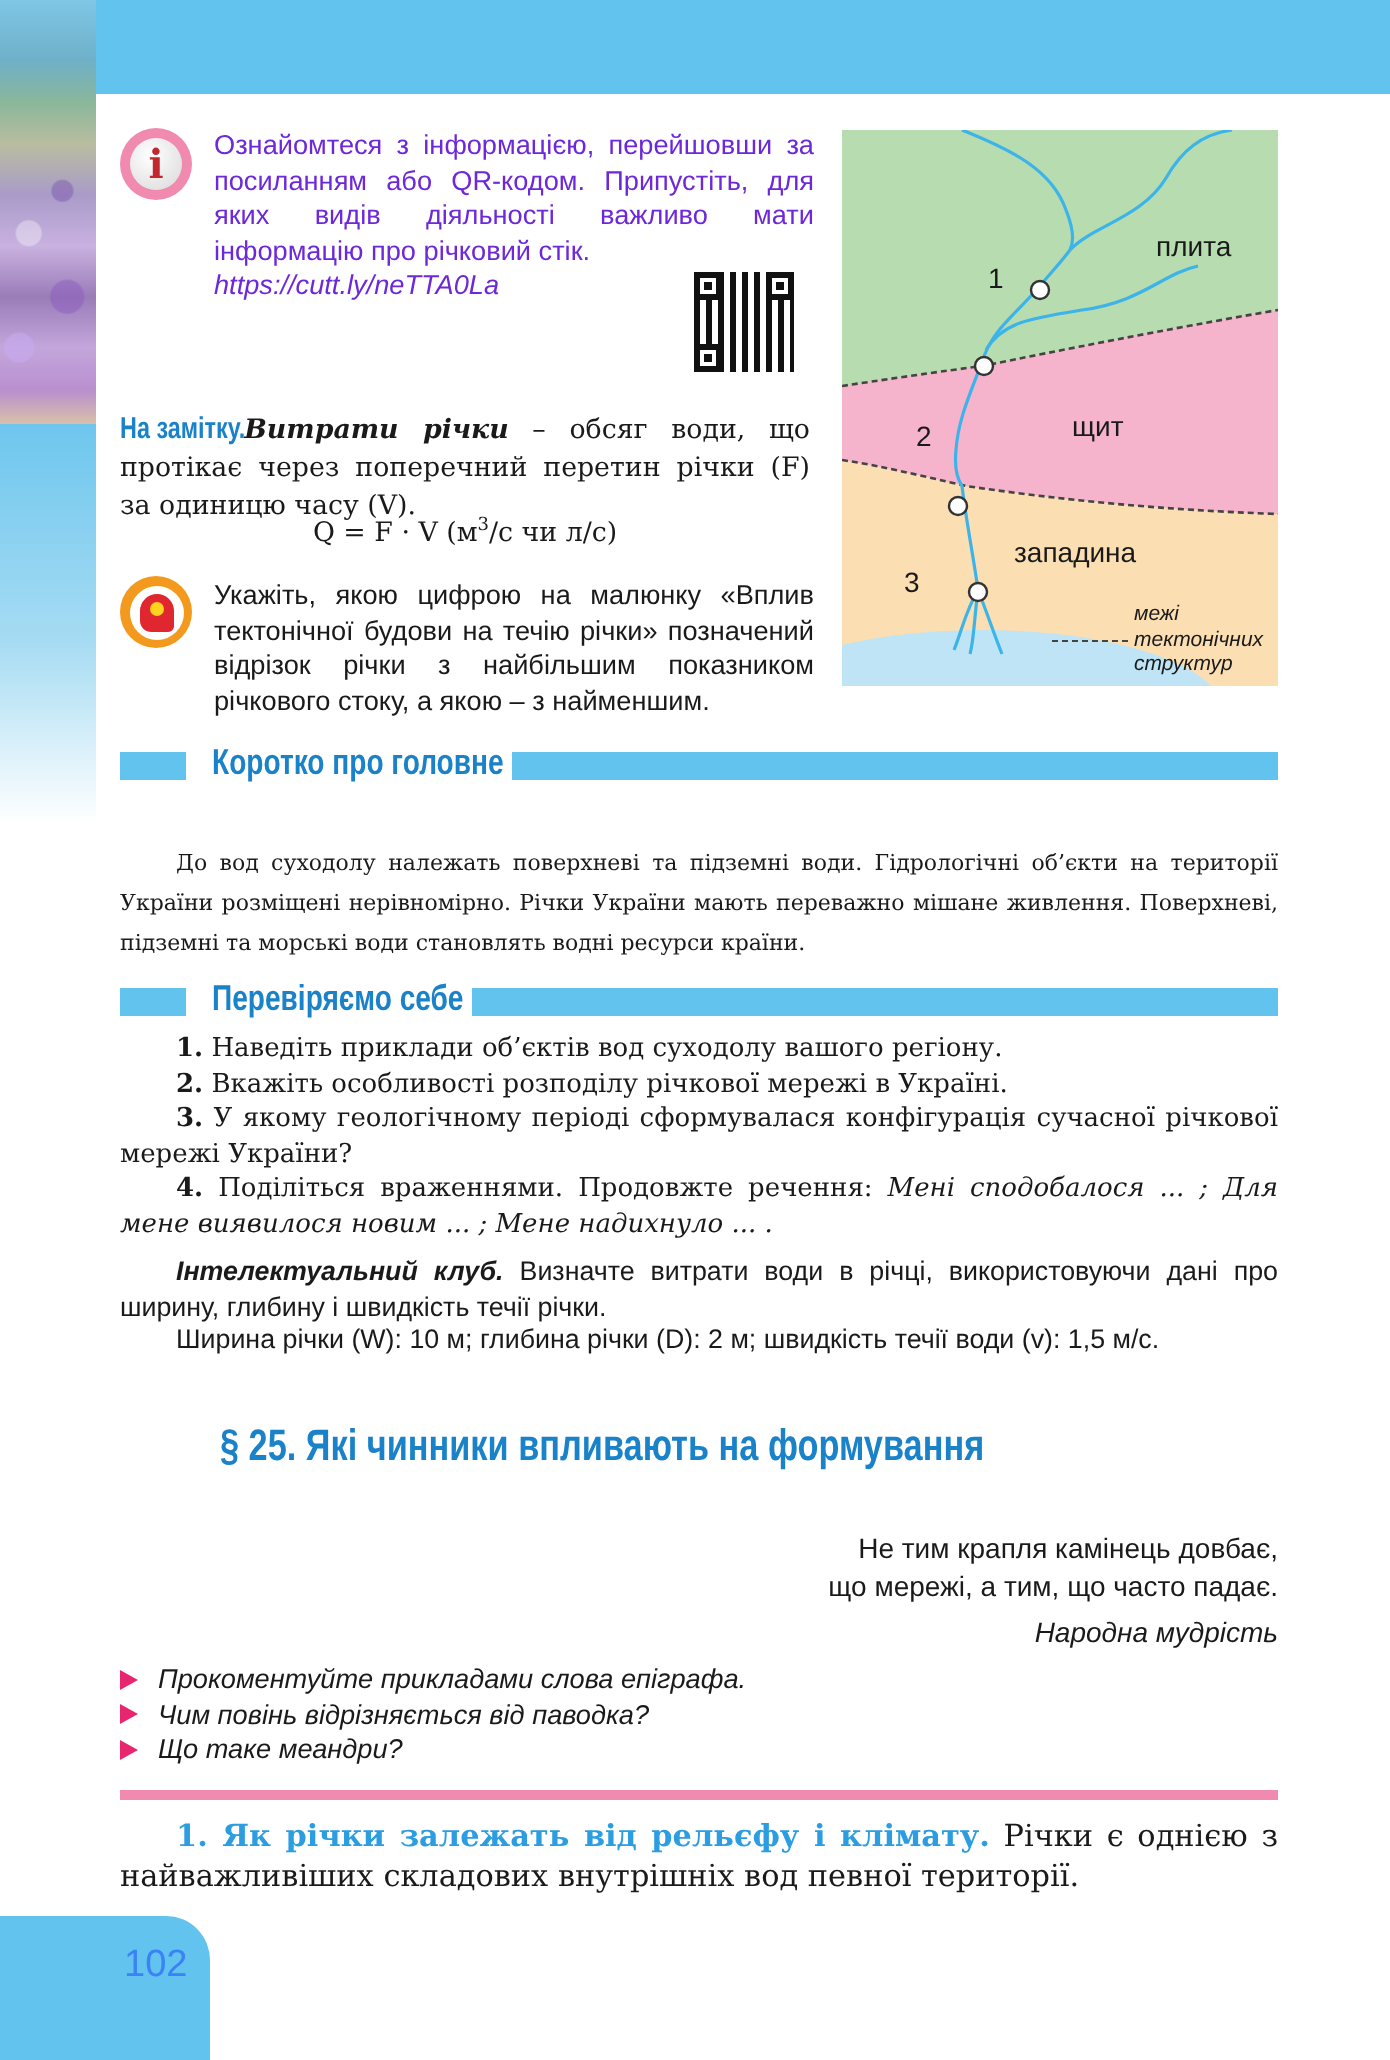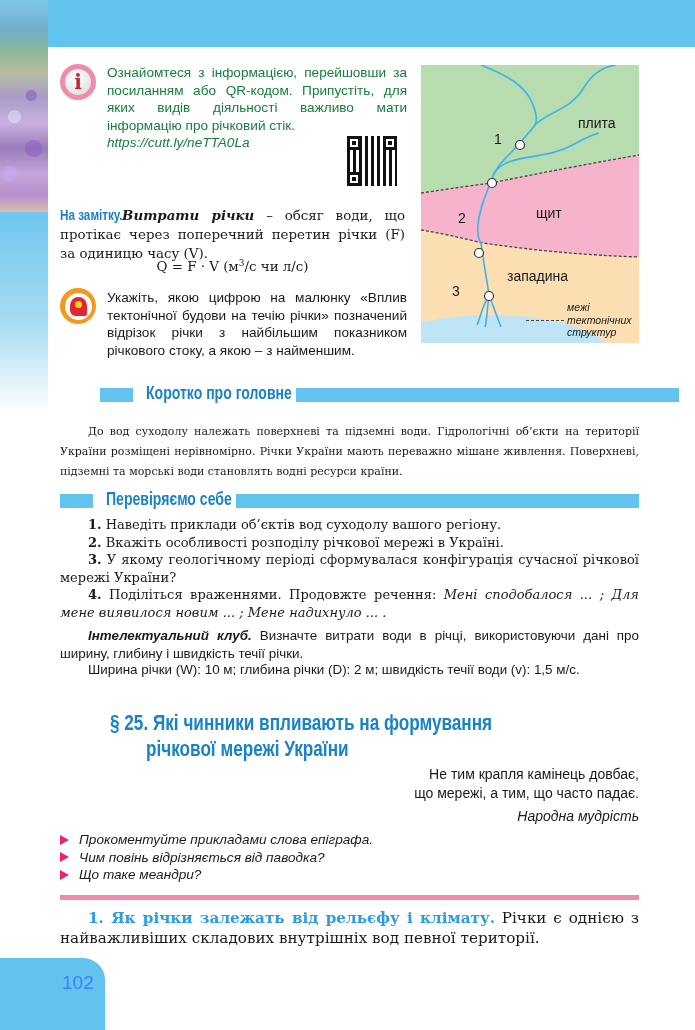--- a/index.html
+++ b/index.html
@@ -37,21 +37,21 @@
     position: absolute; left: 60px; top: 64px; width: 36px; height: 36px; border-radius: 50%;
     background: #f08aae; display: flex; align-items: center; justify-content: center;
   }
   .info-icon .inner {
     width: 26px; height: 26px; border-radius: 50%; background: radial-gradient(circle at 40% 35%, #ffffff, #d8d8d8);
     display: flex; align-items: center; justify-content: center;
     font-family: "DejaVu Serif", serif; font-weight: bold; font-size: 20px; color: #c2272f;
   }
   .info-text {
     position: absolute; left: 107px; top: 64px; width: 300px;
-    font-family: "Liberation Sans", sans-serif; font-size: 13.6px; line-height: 17.5px; text-align: justify; color: #15803d;
+    font-family: "Liberation Sans", sans-serif; font-size: 13.6px; line-height: 17.5px; text-align: justify; color: #6d28d9;
   }
   .info-link { font-style: italic; display: block; text-align: left; }
   .qr {
     position: absolute; left: 347px; top: 136px; width: 50px; height: 50px;
     background:
       linear-gradient(#111,#111) 0 0/14px 14px no-repeat,
       linear-gradient(#111,#111) 36px 0/14px 14px no-repeat,
       linear-gradient(#111,#111) 0 36px/14px 14px no-repeat,
       repeating-linear-gradient(90deg, #111 0 3px, #fff 3px 6px),
       repeating-linear-gradient(0deg, #fff 0 2px, transparent 2px 5px);
@@ -184,21 +184,21 @@
   <span style="position:absolute;left:37px;top:145px;font-family:'Liberation Sans',sans-serif;font-size:14px;">2</span>
   <span style="position:absolute;left:31px;top:218px;font-family:'Liberation Sans',sans-serif;font-size:14px;">3</span>
   <div style="position:absolute;left:146px;top:236px;font-family:'Liberation Sans',sans-serif;font-size:10.5px;line-height:12.5px;font-style:italic;">
     <div>межі</div>
     <div>тектонічних</div>
     <div>структур</div>
   </div>
   <div style="position:absolute;left:105px;top:255px;width:38px;border-top:1.3px dashed #444;"></div>
 </div>
 
-<div class="section-bar" style="top:388px;margin-left:40px;">
+<div class="section-bar" style="top:376px;">
   <div class="bar-left"></div>
   <span class="section-title cond">Коротко про головне</span>
   <div class="bar-right" style="left:196px;"></div>
 </div>
 <p class="summary">До вод суходолу належать поверхневі та підземні води. Гідрологічні об’єкти на території України розміщені нерівномірно. Річки України мають переважно мішане живлення. Поверхневі, підземні та морські води становлять водні ресурси країни.</p>
 
 <div class="section-bar" style="top:494px;">
   <div class="bar-left"></div>
   <span class="section-title cond">Перевіряємо себе</span>
   <div class="bar-right" style="left:176px;"></div>
@@ -210,21 +210,20 @@
   <p><b>4.</b><span> Поділіться враженнями. Продовжте речення: </span><i>Мені сподобалося ... ; Для мене виявилося новим ... ; Мене надихнуло ... .</i></p>
 </div>
 
 <div class="club">
   <p><span class="club-label">Інтелектуальний клуб.</span><span> Визначте витрати води в річці, використовуючи дані про ширину, глибину і швидкість течії річки.</span></p>
 </div>
 <div class="club-data">Ширина річки (W): 10 м; глибина річки (D): 2 м; швидкість течії води (v): 1,5 м/с.</div>
 
 <div class="paragraph-title">
   <span class="cond" style="font-size:22px;">§ 25. Які чинники впливають на формування</span>
-  <span class="l2"><span class="cond" style="font-size:22px;">річкової мережі України</span></span>
 </div>
 <div class="epigraph">
   <div>Не тим крапля камінець довбає,</div>
   <div>що мережі, а тим, що часто падає.</div>
   <span class="epigraph-source">Народна мудрість</span>
 </div>
 
 <ul class="bullets">
   <li>
       <span class="bullet-arrow"></span>

